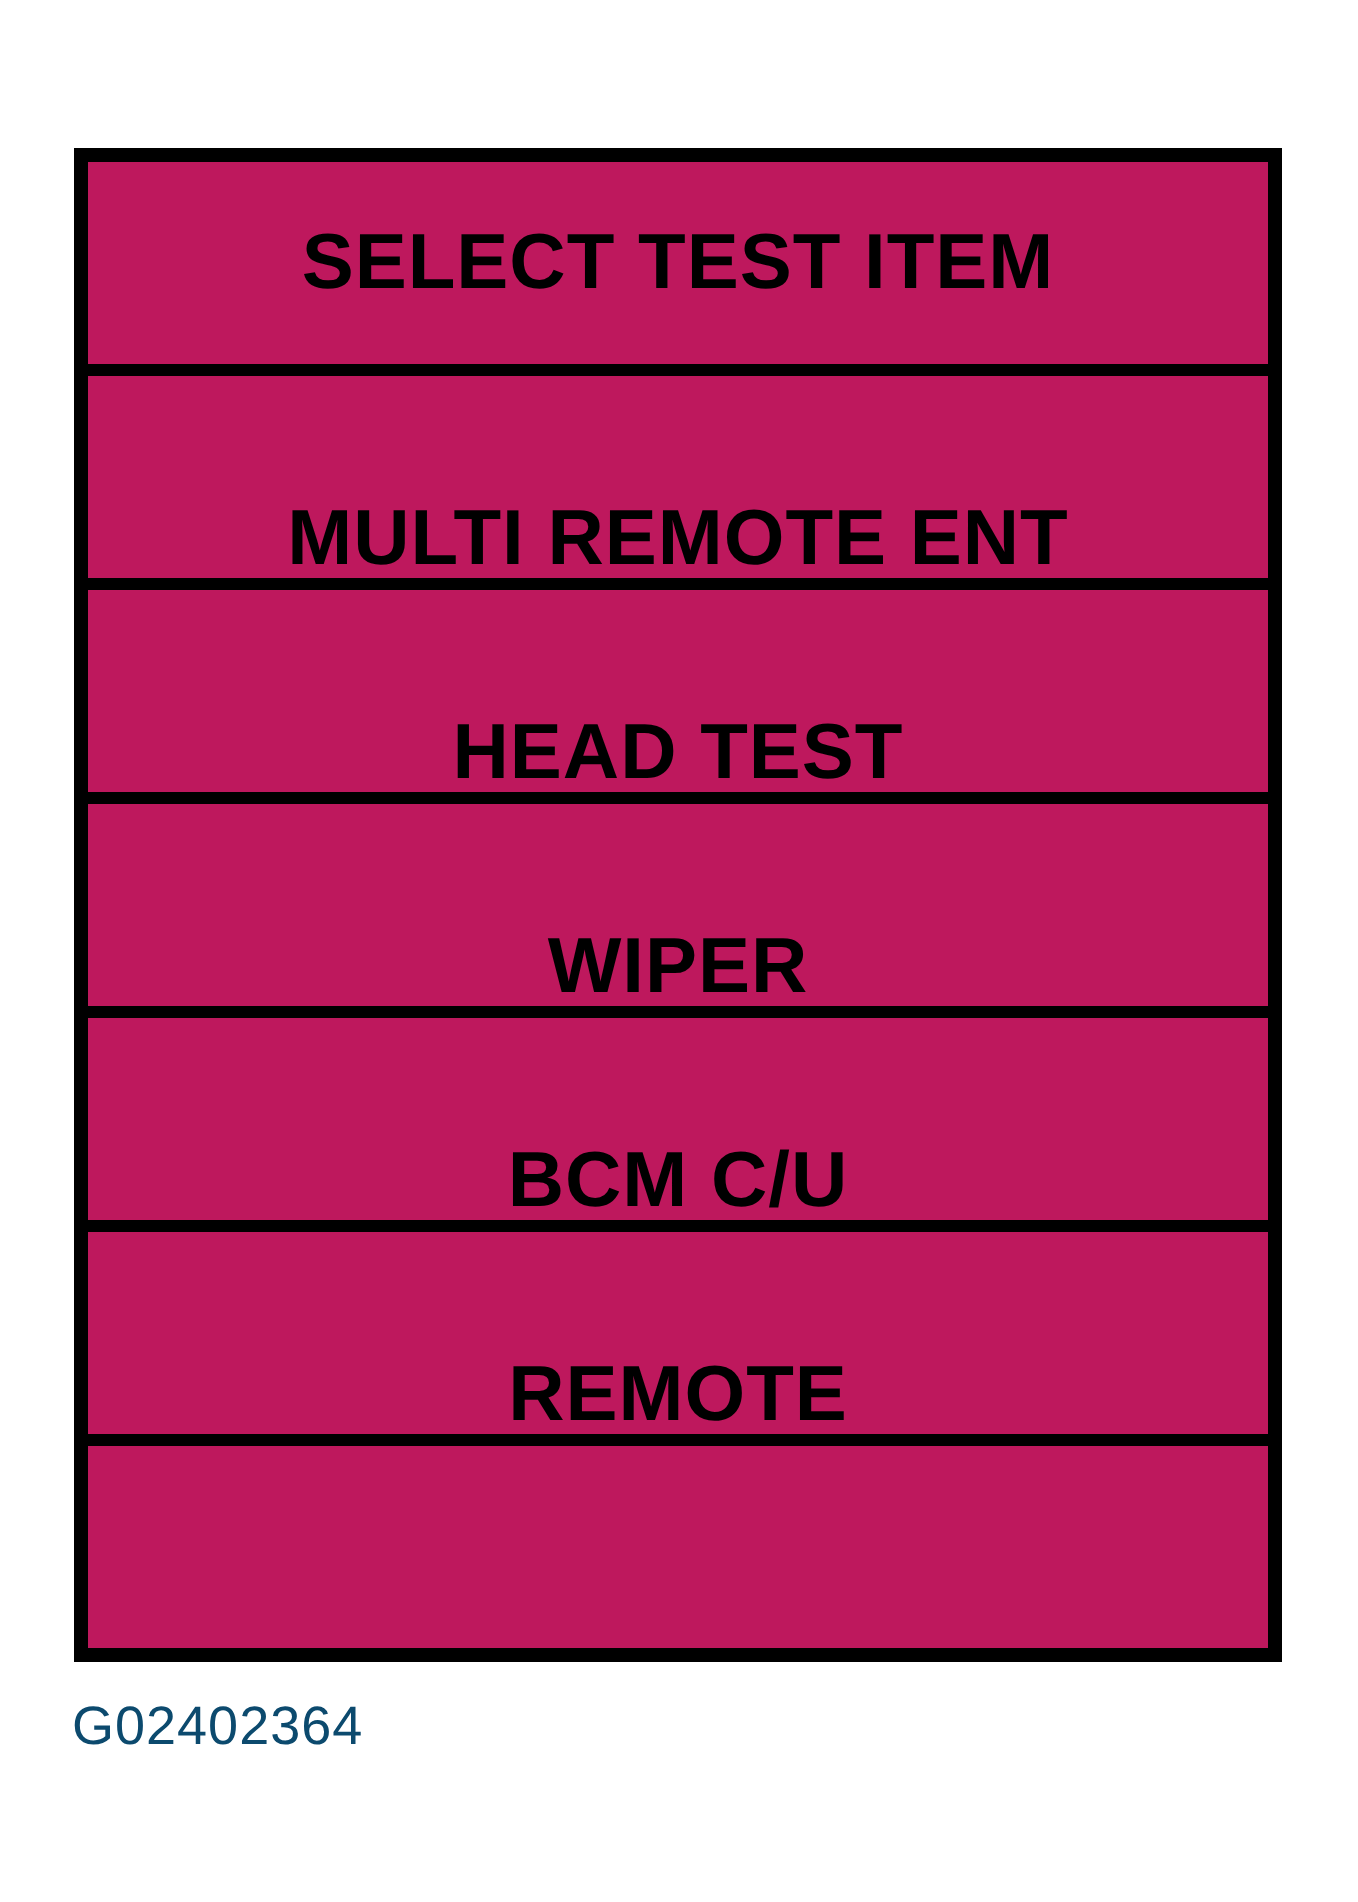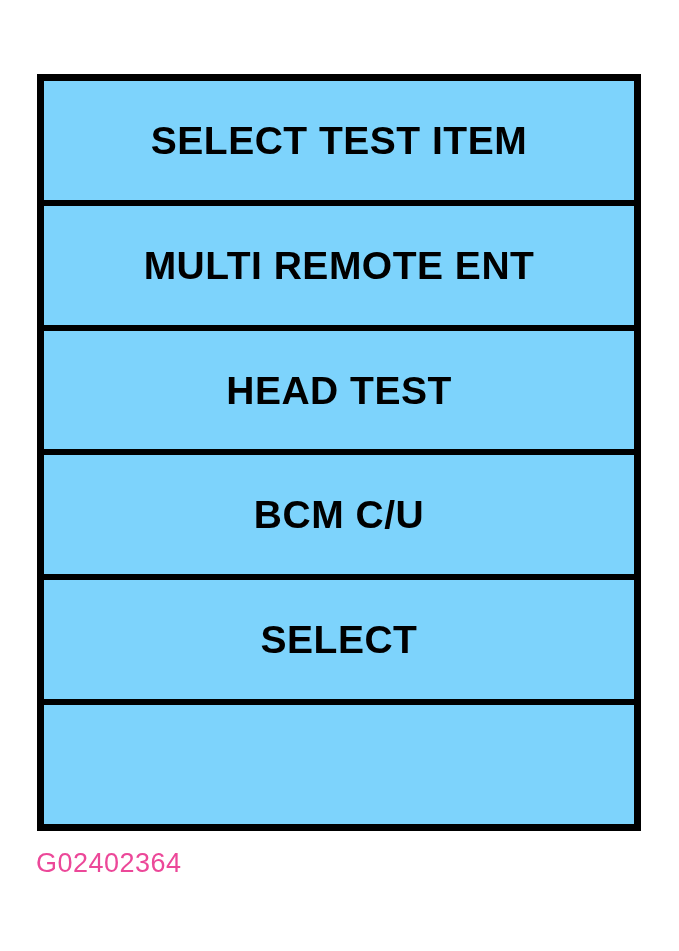--- a/index.html
+++ b/index.html
@@ -17,48 +17,49 @@
   .test-menu {
     position: absolute;
     left: 37px;
     top: 74px;
     width: 604px;
     height: 757px;
     border: 7px solid #000000;
     box-sizing: border-box;
     display: flex;
     flex-direction: column;
-    background: #7dd3fc;
+    background: #be185d;
   }
   .menu-row {
     flex: 1 1 0;
     display: flex;
     align-items: center;
     justify-content: center;
     min-height: 0;
   }
   .menu-row + .menu-row {
     border-top: 6px solid #000000;
+    align-items: flex-end;
   }
   .menu-row .row-label {
     font-weight: bold;
     font-size: 39px;
     line-height: 1;
     color: #000000;
     letter-spacing: 0.5px;
     white-space: nowrap;
   }
   .figure-caption {
     position: absolute;
     left: 36px;
     top: 848px;
     font-size: 27px;
     line-height: 1.15;
     font-weight: normal;
-    color: #ec4899;
+    color: #0c4a6e;
     letter-spacing: 0.5px;
   }
 </style>
 </head>
 <body>
 
 <div class="test-menu">
 
   <div class="menu-row">
     <span class="row-label">SELECT TEST ITEM</span>
@@ -66,27 +67,30 @@
 
   <div class="menu-row">
     <span class="row-label">MULTI REMOTE ENT</span>
   </div>
 
   <div class="menu-row">
     <span class="row-label">HEAD TEST</span>
   </div>
 
 
+  <div class="menu-row">
+    <span class="row-label">WIPER</span>
+  </div>
 
   <div class="menu-row">
     <span class="row-label">BCM C/U</span>
   </div>
 
   <div class="menu-row">
-    <span class="row-label">SELECT</span>
+    <span class="row-label">REMOTE</span>
   </div>
 
   <div class="menu-row">
     <span class="row-label"></span>
   </div>
 
 </div>
 
 <div class="figure-caption">G02402364</div>
 

